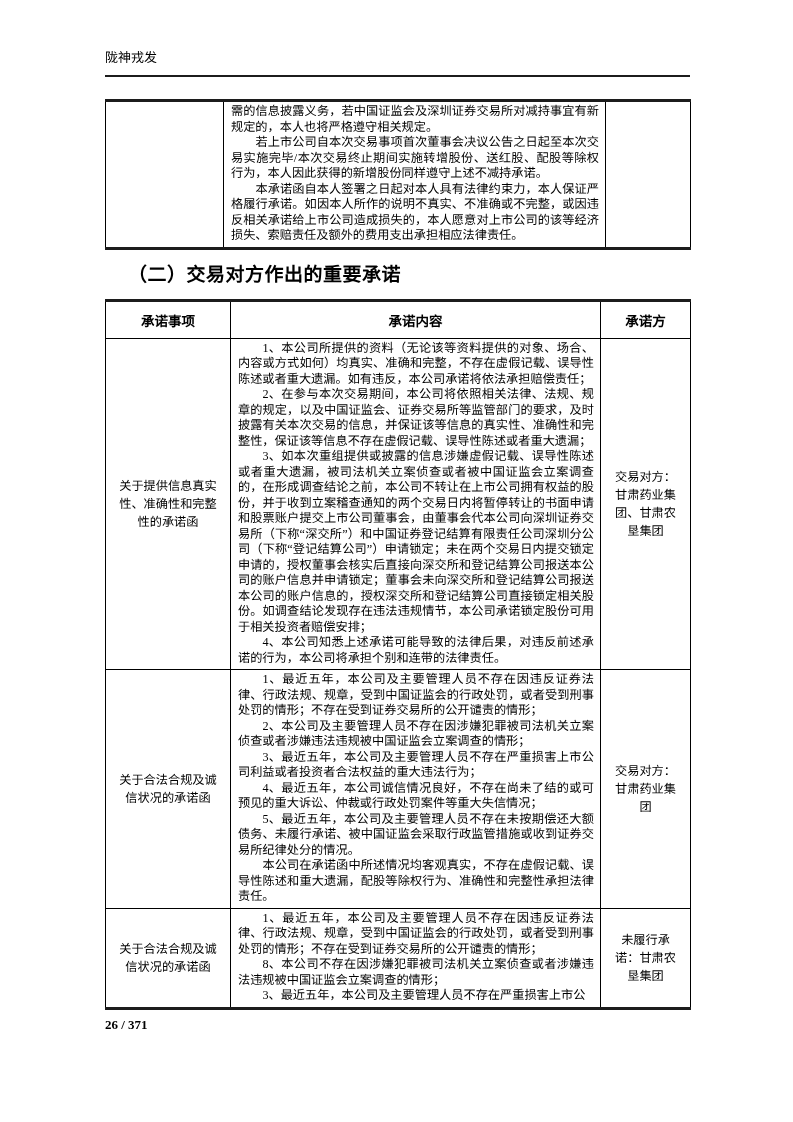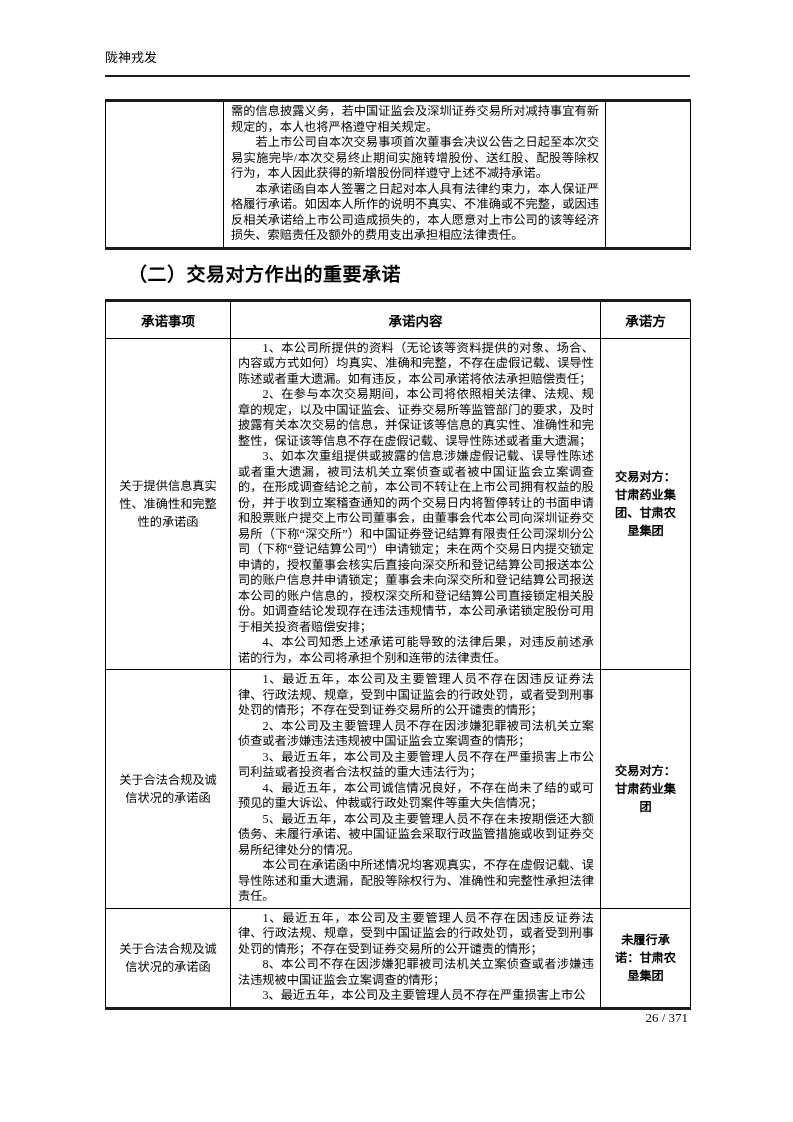--- a/index.html
+++ b/index.html
@@ -37,43 +37,43 @@
     text-align:justify;
     padding:2px 6px 3px 7px;
   }
   .content-cell p { margin:0; }
   .content-cell p.indent { text-indent:2em; }
   .item-cell, .party-cell {
     text-align:center; vertical-align:middle;
     font-size:12.2px; line-height:18px;
     padding:4px 8px;
   }
-  .party-cell { padding:4px 9px;font-weight:bold; }
+  .party-cell { padding:4px 9px; }
   
   .section-heading {
     font-family:"Liberation Sans","DejaVu Sans",sans-serif;
     font-weight:bold;
     font-size:19px; line-height:24px;
     letter-spacing:0.5px;
     margin:13px 0 12px 0;
     padding-left:23px;
   }
   
   table.main th {
     font-size:13.5px; font-weight:bold;
     padding:8px 2px;
     text-align:center;
     font-family:"Liberation Serif","DejaVu Serif",serif;
   }
   
   .pagefoot {
-    text-align:right;
-    font-weight:normal;
+    text-align:left;
+    font-weight:bold;
     font-size:13px;
-    margin-top:0;
+    margin-top:7px;
     padding-right:2px;
   }
 </style>
 </head>
 <body>
 
 <div class="page">
 
   <div class="pagehead">
     <span>陇神戎发</span>

